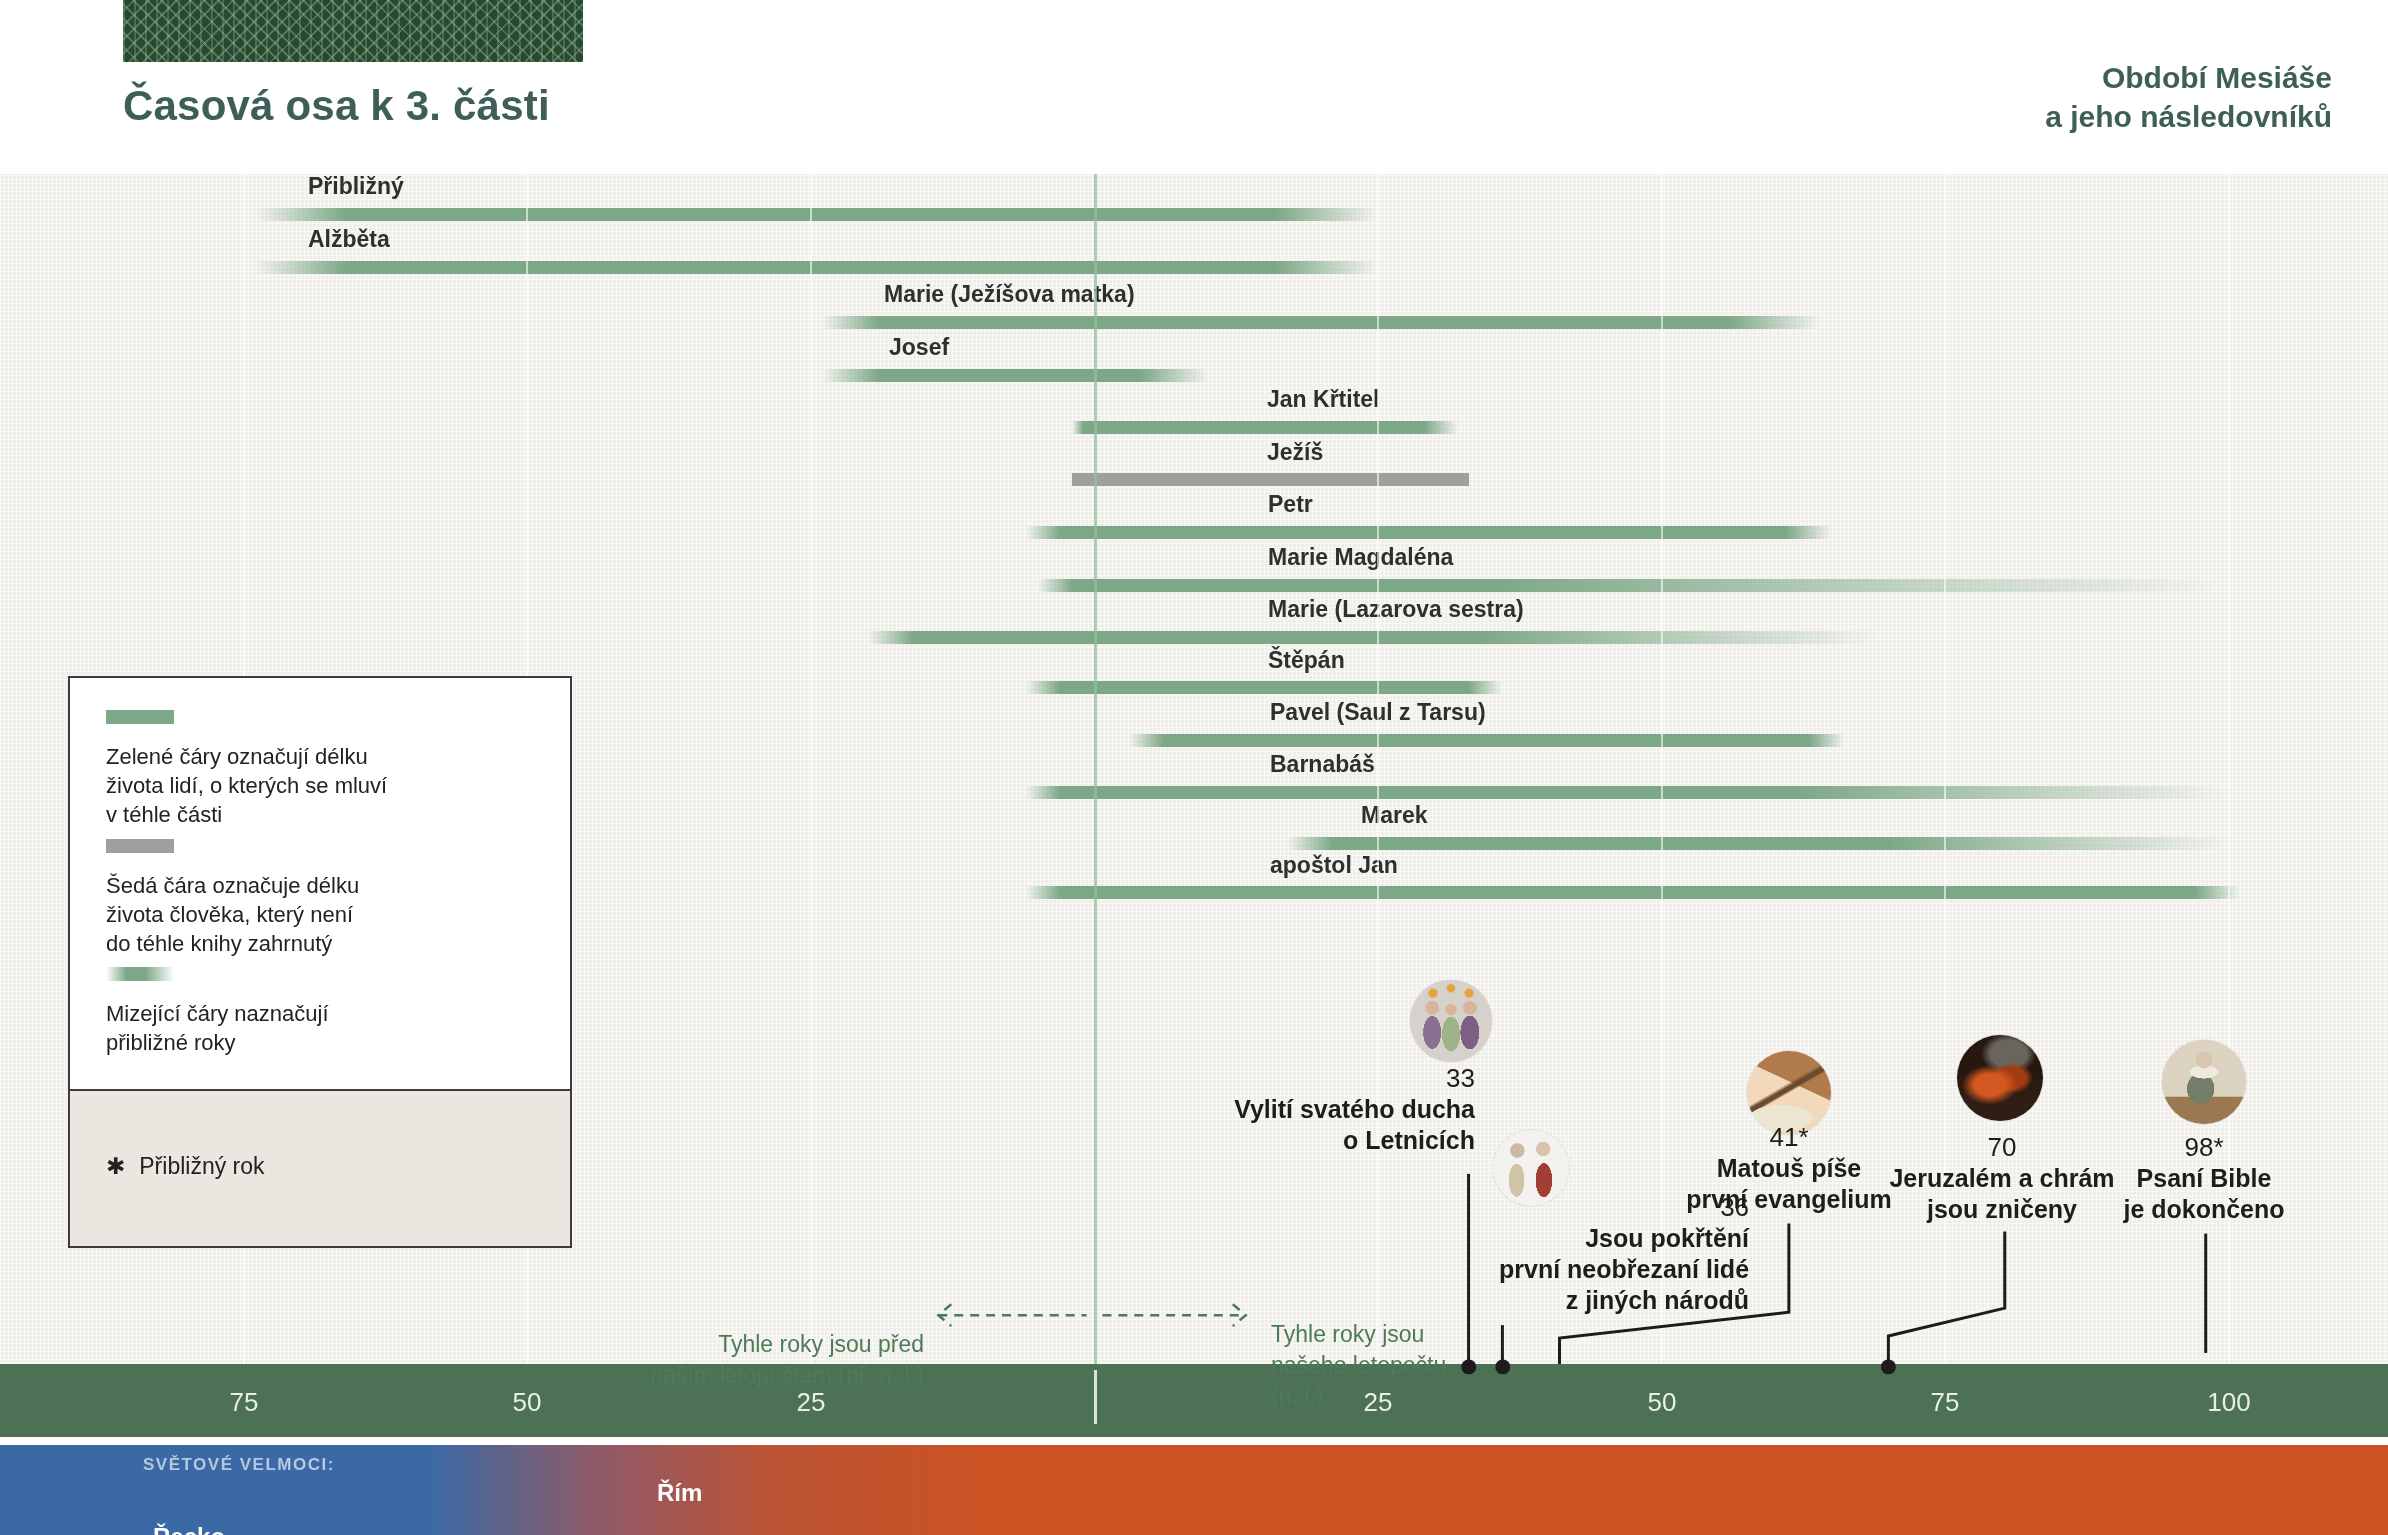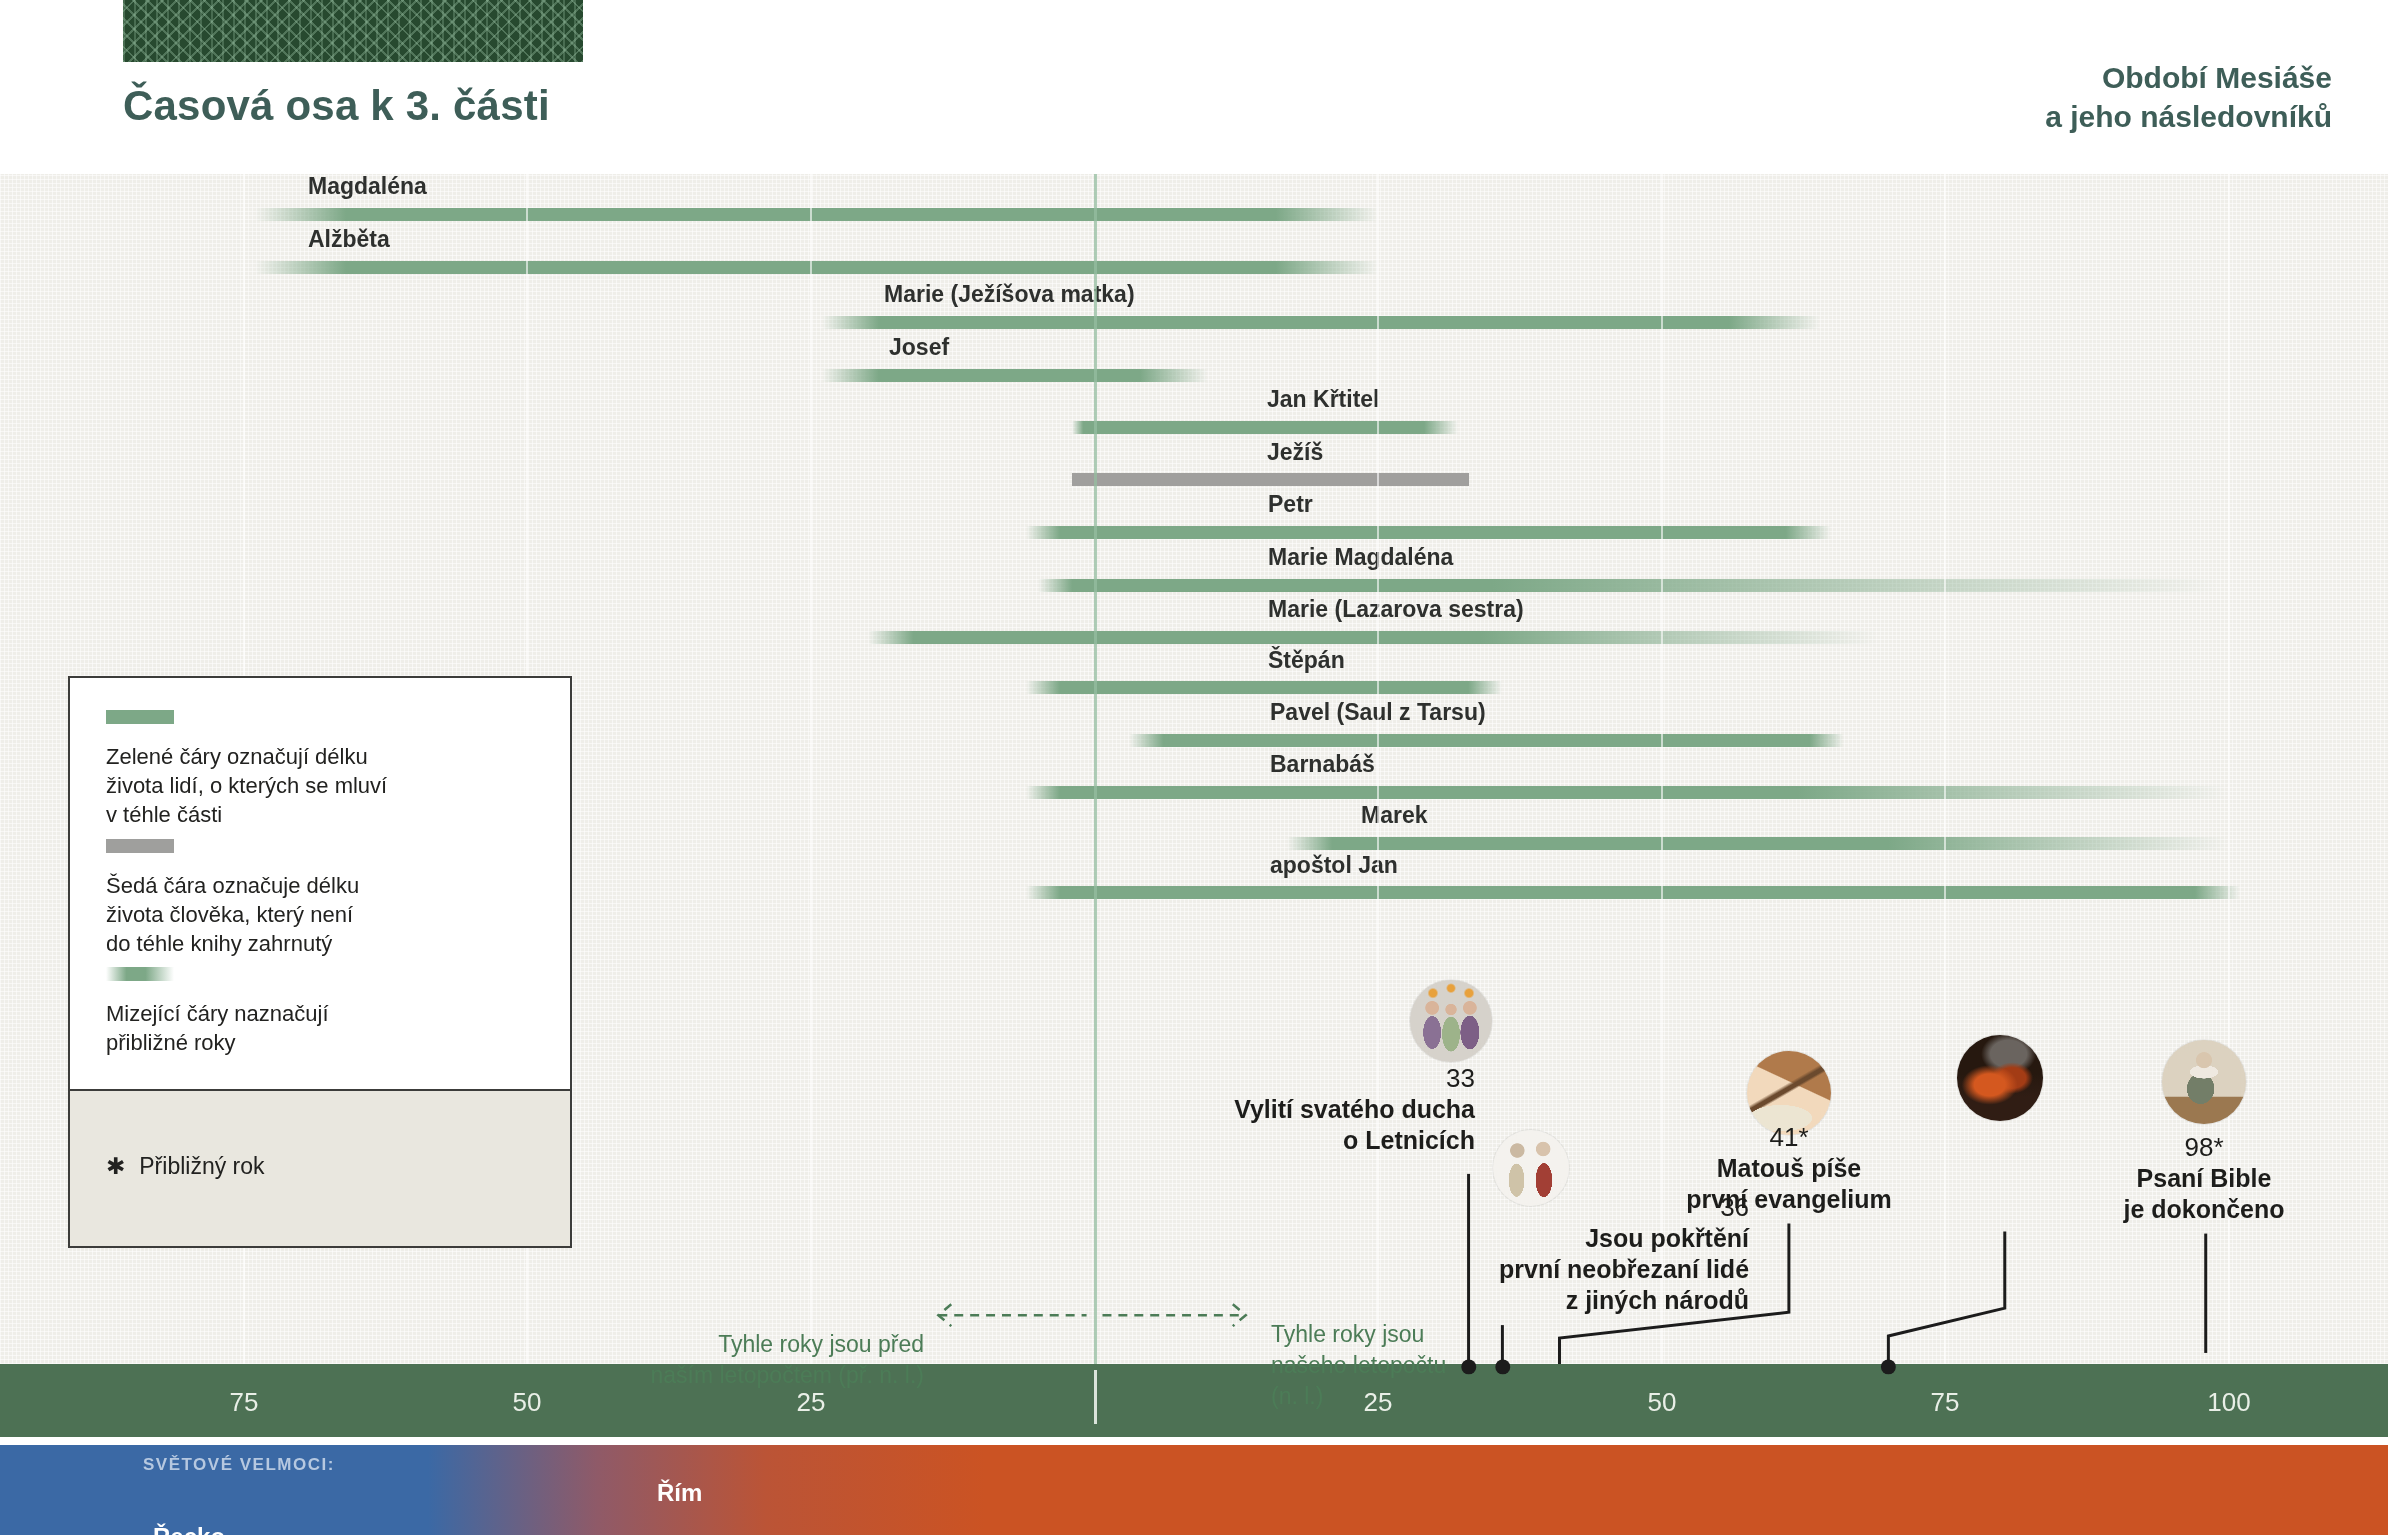--- a/index.html
+++ b/index.html
@@ -150,21 +150,21 @@
 (n. l.)</div>
   <div class="gridline" style="left: 243px;"></div>
       <div class="gridline" style="left: 526px;"></div>
       <div class="gridline" style="left: 810px;"></div>
       <div class="gridline" style="left: 1377px;"></div>
       <div class="gridline" style="left: 1661px;"></div>
       <div class="gridline" style="left: 1944px;"></div>
       <div class="gridline" style="left: 2228px;"></div>
       <div class="zeroline" style="left: 1094px;"></div>
       <div class="bar" style="left: 255px; width: 1123px; top: 34px; background: linear-gradient(90deg, rgba(125, 168, 135, 0) 0%, rgb(125, 168, 135) 8.1%, rgb(125, 168, 135) 90.9%, rgba(125, 168, 135, 0) 100%);"></div>
-      <div class="bar-label" style="left: 308px; top: -1px;">Magdaléna</div>
+      <div class="bar-label" style="left: 308px; top: -1px;">Přibližný</div>
       <div class="bar" style="left: 255px; width: 1123px; top: 87px; background: linear-gradient(90deg, rgba(125, 168, 135, 0) 0%, rgb(125, 168, 135) 8.1%, rgb(125, 168, 135) 90.9%, rgba(125, 168, 135, 0) 100%);"></div>
       <div class="bar-label" style="left: 308px; top: 52px;">Alžběta</div>
       <div class="bar" style="left: 822px; width: 998px; top: 142px; background: linear-gradient(90deg, rgba(125, 168, 135, 0) 0%, rgb(125, 168, 135) 5.7%, rgb(125, 168, 135) 90.9%, rgba(125, 168, 135, 0) 100%);"></div>
       <div class="bar-label" style="left: 884px; top: 107px;">Marie (Ježíšova matka)</div>
       <div class="bar" style="left: 822px; width: 386px; top: 195px; background: linear-gradient(90deg, rgba(125, 168, 135, 0) 0%, rgb(125, 168, 135) 14.7%, rgb(125, 168, 135) 82.4%, rgba(125, 168, 135, 0) 100%);"></div>
       <div class="bar-label" style="left: 889px; top: 160px;">Josef</div>
       <div class="bar" style="left: 1072px; width: 386px; top: 247px; background: linear-gradient(90deg, rgba(125, 168, 135, 0) 0%, rgb(125, 168, 135) 2.9%, rgb(125, 168, 135) 91.2%, rgba(125, 168, 135, 0) 100%);"></div>
       <div class="bar-label" style="left: 1267px; top: 212px;">Jan Křtitel</div>
       <div class="bar" style="left: 1072px; width: 397px; top: 299px; background: rgb(160, 159, 157);"></div>
       <div class="bar-label" style="left: 1267px; top: 265px;">Ježíš</div>
@@ -197,20 +197,25 @@
         <div class="ev-line">první neobřezaní lidé</div>
         <div class="ev-line">z jiných národů</div>
       </div>
       <div class="ev-circle art-writing" style="left: 1747px; top: 877px; height: 84px; width: 84px;"></div>
       <div class="ev-caption al-center" style="top: 948px; left: 1789px; transform: translateX(-50%);">
         <div class="ev-year">41*</div>
         <div class="ev-line">Matouš píše</div>
         <div class="ev-line">první evangelium</div>
       </div>
       <div class="ev-circle art-burning" style="left: 1957px; top: 861px; height: 86px; width: 86px;"></div>
+      <div class="ev-caption al-center" style="top: 958px; left: 2002px; transform: translateX(-50%);">
+        <div class="ev-year">70</div>
+        <div class="ev-line">Jeruzalém a chrám</div>
+        <div class="ev-line">jsou zničeny</div>
+      </div>
       <div class="ev-circle art-john" style="left: 2162px; top: 866px; height: 84px; width: 84px;"></div>
       <div class="ev-caption al-center" style="top: 958px; left: 2204px; transform: translateX(-50%);">
         <div class="ev-year">98*</div>
         <div class="ev-line">Psaní Bible</div>
         <div class="ev-line">je dokončeno</div>
       </div>
     </div>
 
   <div class="axis" id="axis">
     <div class="axis-divider"></div>

